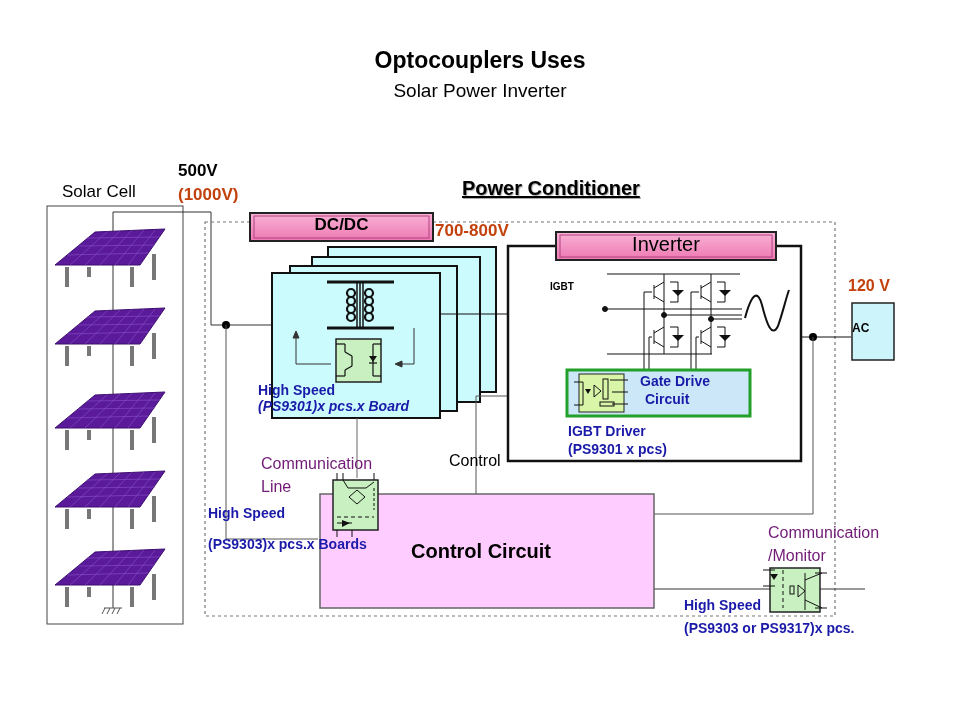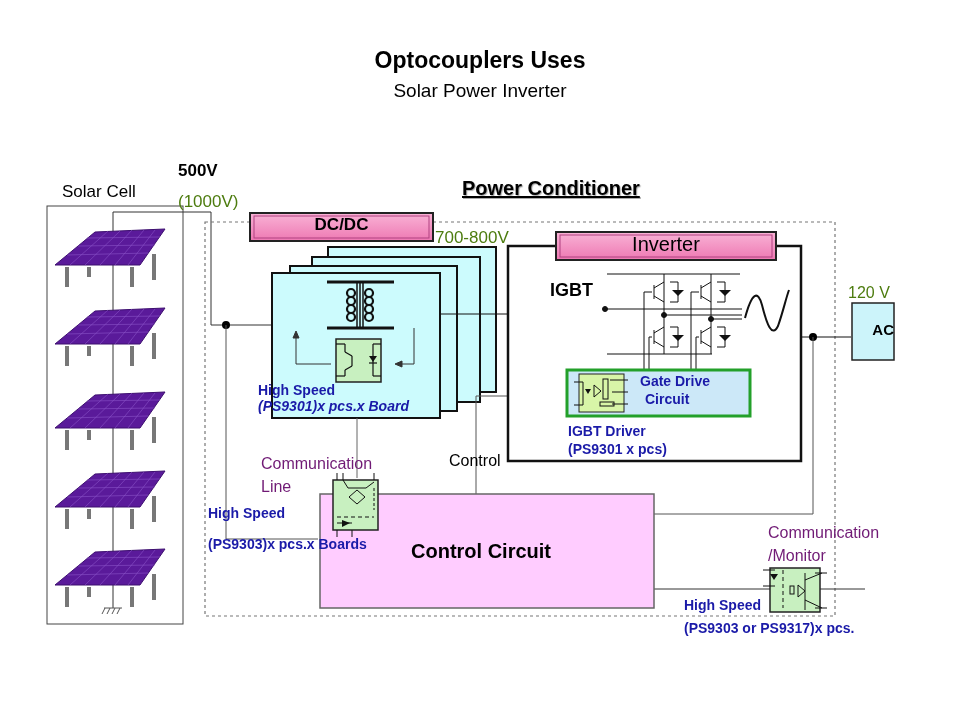--- a/index.html
+++ b/index.html
@@ -3,21 +3,21 @@
 <meta charset="utf-8">
 <style>
   html, body { margin: 0; padding: 0; background: #ffffff; }
   body { width: 960px; height: 720px; position: relative; overflow: hidden;
          font-family: "Liberation Sans", sans-serif; }
   .abs { position: absolute; }
   .title { left: 0; width: 960px; top: 47px; text-align: center; font-weight: bold; font-size: 23px; color: #000; }
   .subtitle { left: 0; width: 960px; top: 80px; text-align: center; font-size: 19px; color: #000; }
   .lbl { position: absolute; white-space: nowrap; line-height: 1.1; }
   .blk { color: #000; }
-  .red { color: #4d7c0f; font-weight: normal; margin-top: 7px; }
+  .red { color: #c2410c; font-weight: bold; }
   .redn { color: #701a75; }
   .blue { color: #1a1aa8; font-weight: bold; }
   .bold { font-weight: bold; }
   svg { position: absolute; left: 0; top: 0; }
 </style>
 </head>
 <body>
 
 <div class="abs title">Optocouplers Uses</div>
 <div class="abs subtitle">Solar Power Inverter</div>
@@ -257,29 +257,29 @@
 
 <div class="lbl blk bold" style="left:462px;top:177px;font-size:20px;text-decoration:underline;text-shadow:1px 1px 1px #aaa;">Power Conditioner</div>
 
 <div class="lbl blk bold" style="left:250px;top:216px;width:183px;text-align:center;font-size:17px;">DC/DC</div>
 <div class="lbl red" style="left:435px;top:222px;font-size:17px;">700-800V</div>
 
 <div class="lbl blue" style="left:258px;top:383px;font-size:14px;">High Speed</div>
 <div class="lbl blue" style="left:258px;top:399px;font-size:14px;font-style:italic;">(PS9301)x  pcs.x  Board</div>
 
 <div class="lbl blk" style="left:556px;top:233px;width:220px;text-align:center;font-size:20px;">Inverter</div>
-<div class="lbl blk bold" style="left:538px;top:281px;font-size:18px;padding-left:12px;">IGBT</div>
+<div class="lbl blk bold" style="left:538px;top:281px;font-size:10px;padding-left:12px;">IGBT</div>
 
 <div class="lbl blue" style="left:640px;top:374px;font-size:14px;">Gate Drive</div>
 <div class="lbl blue" style="left:645px;top:392px;font-size:14px;">Circuit</div>
 <div class="lbl blue" style="left:568px;top:424px;font-size:14px;">IGBT Driver</div>
 <div class="lbl blue" style="left:568px;top:442px;font-size:14px;">(PS9301 x  pcs)</div>
 
 <div class="lbl red" style="left:848px;top:277px;font-size:16px;">120 V</div>
-<div class="lbl blk bold" style="left:852px;top:322px;width:42px;text-align:right;font-size:15px;">AC</div>
+<div class="lbl blk bold" style="left:852px;top:322px;width:42px;text-align:left;font-size:12px;">AC</div>
 
 <div class="lbl blk" style="left:449px;top:452px;font-size:16px;">Control</div>
 <div class="lbl blk bold" style="left:411px;top:540px;font-size:20px;">Control Circuit</div>
 
 <div class="lbl redn" style="left:261px;top:455px;font-size:16px;">Communication</div>
 <div class="lbl redn" style="left:261px;top:478px;font-size:16px;">Line</div>
 <div class="lbl blue" style="left:208px;top:506px;font-size:14px;">High Speed</div>
 <div class="lbl blue" style="left:208px;top:537px;font-size:14px;">(PS9303)x  pcs.x  Boards</div>
 
 <div class="lbl redn" style="left:768px;top:524px;font-size:16px;">Communication</div>

